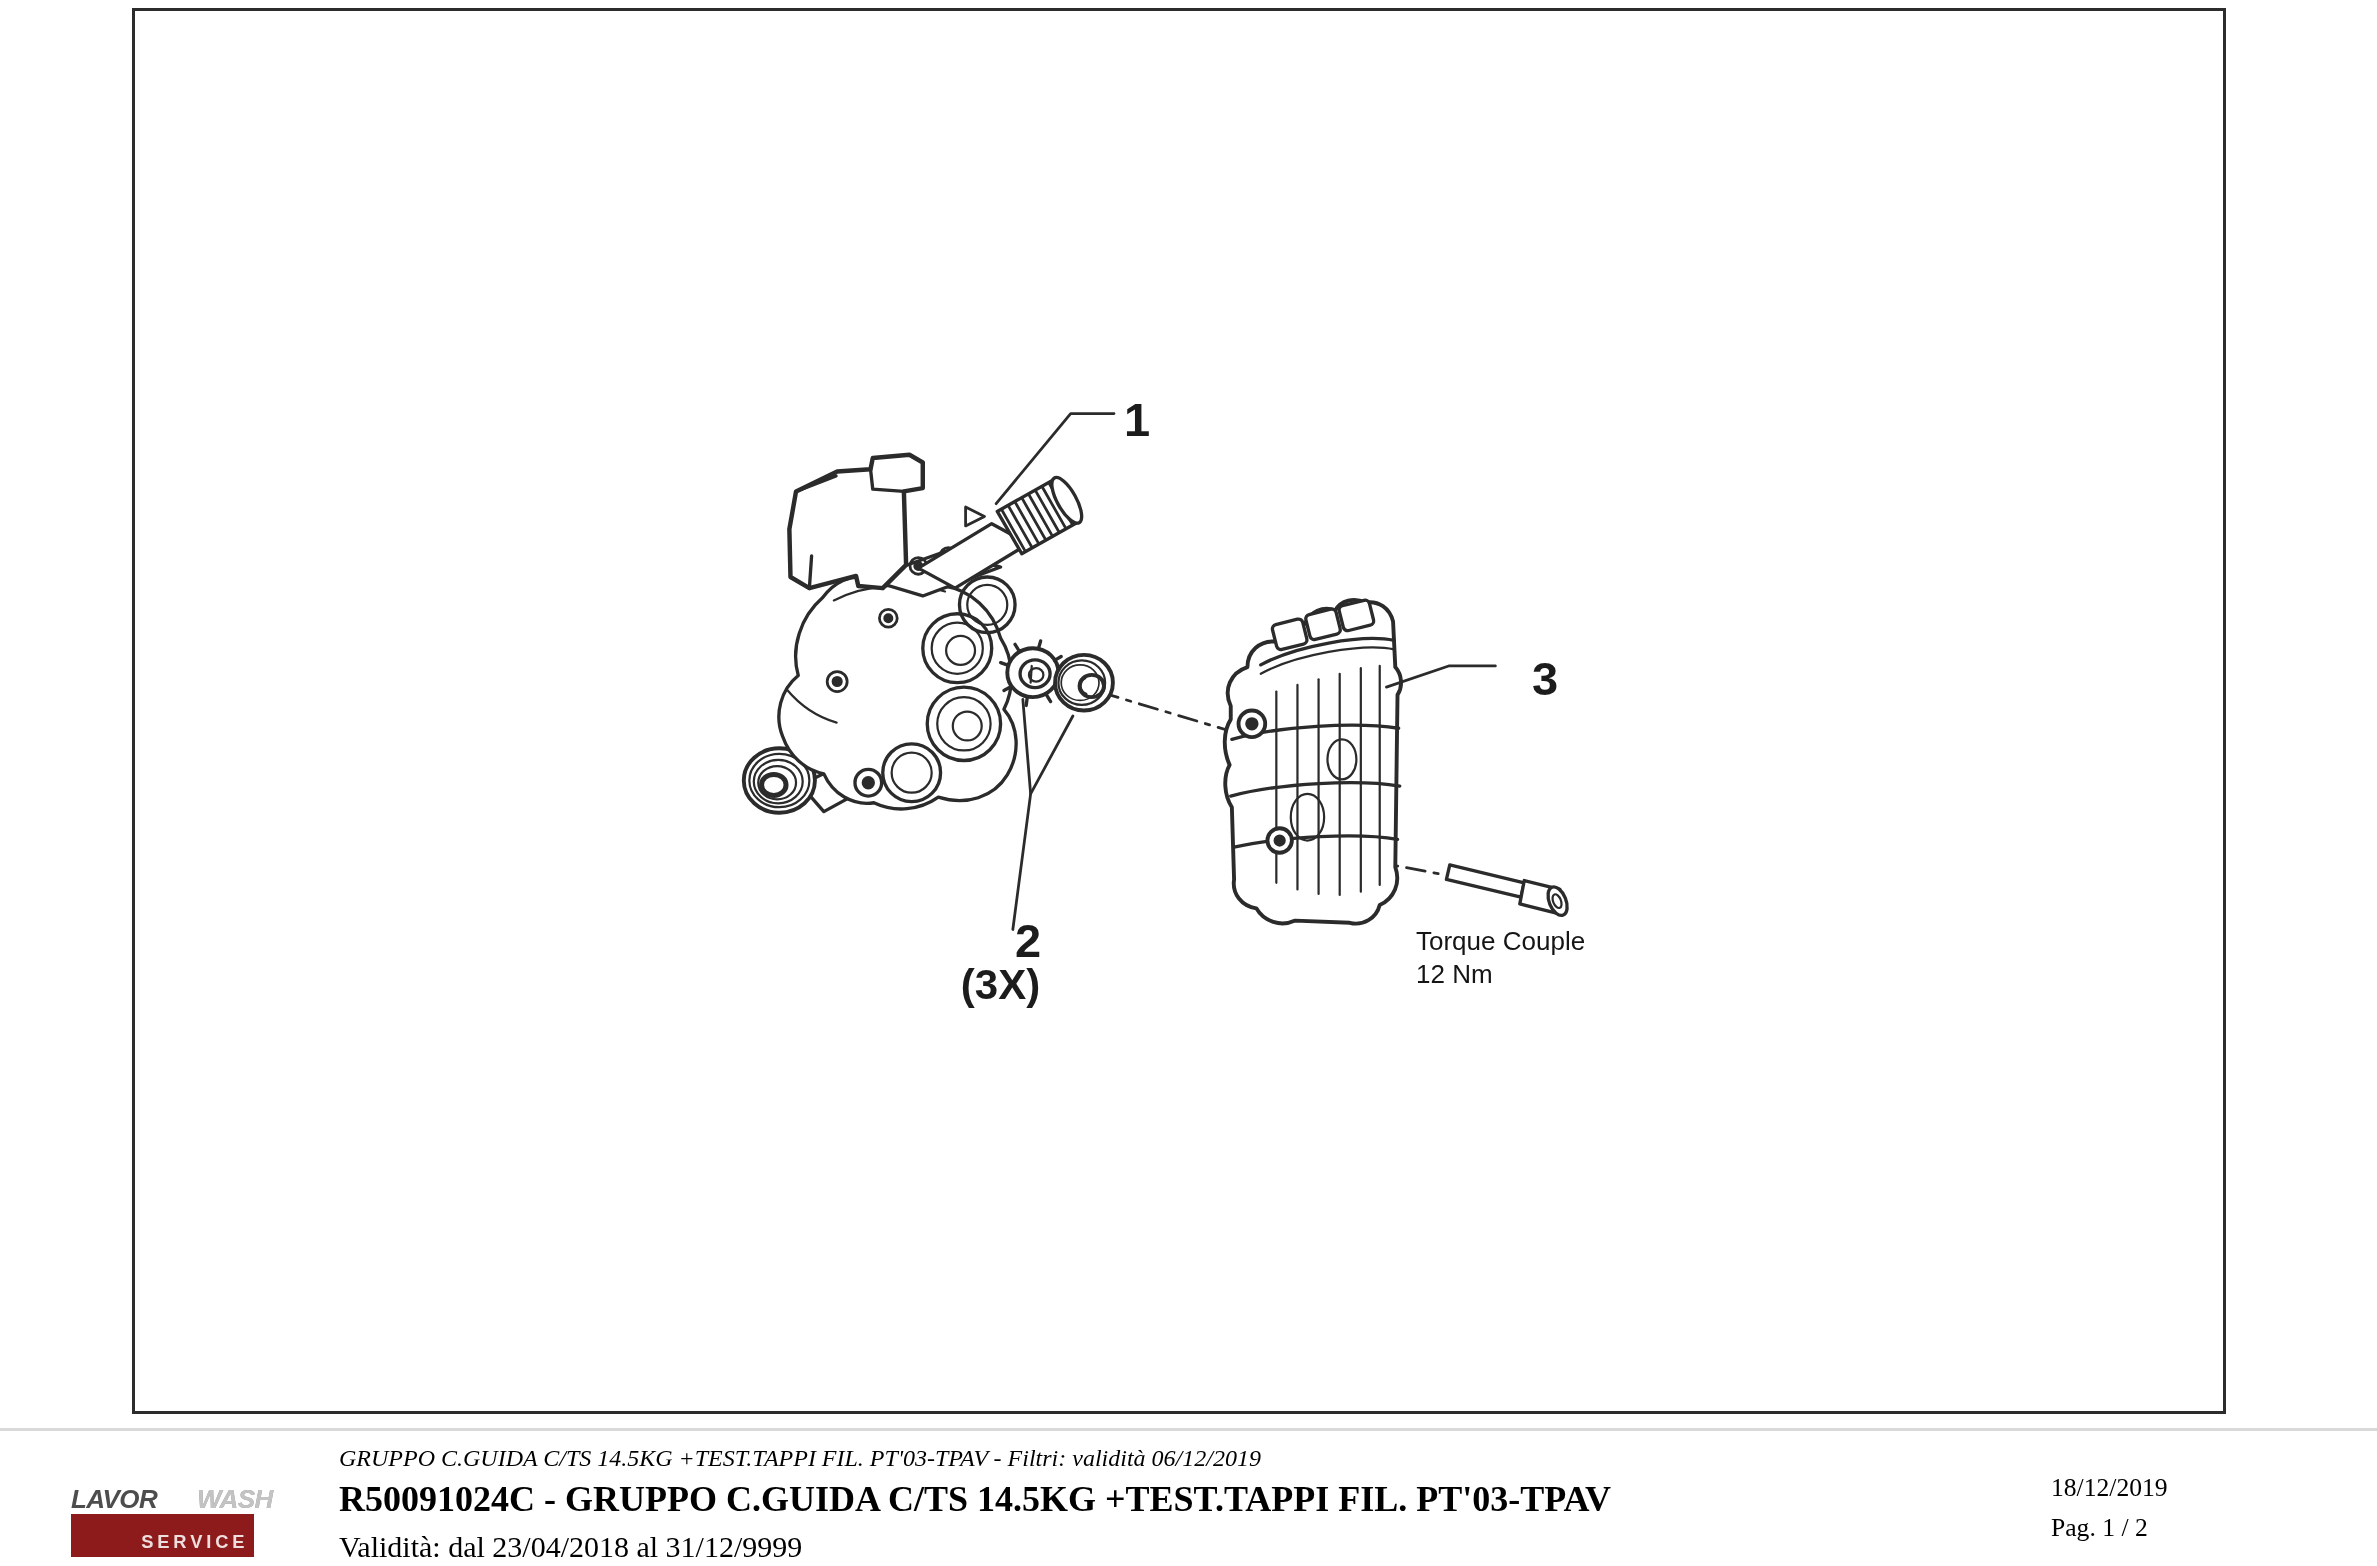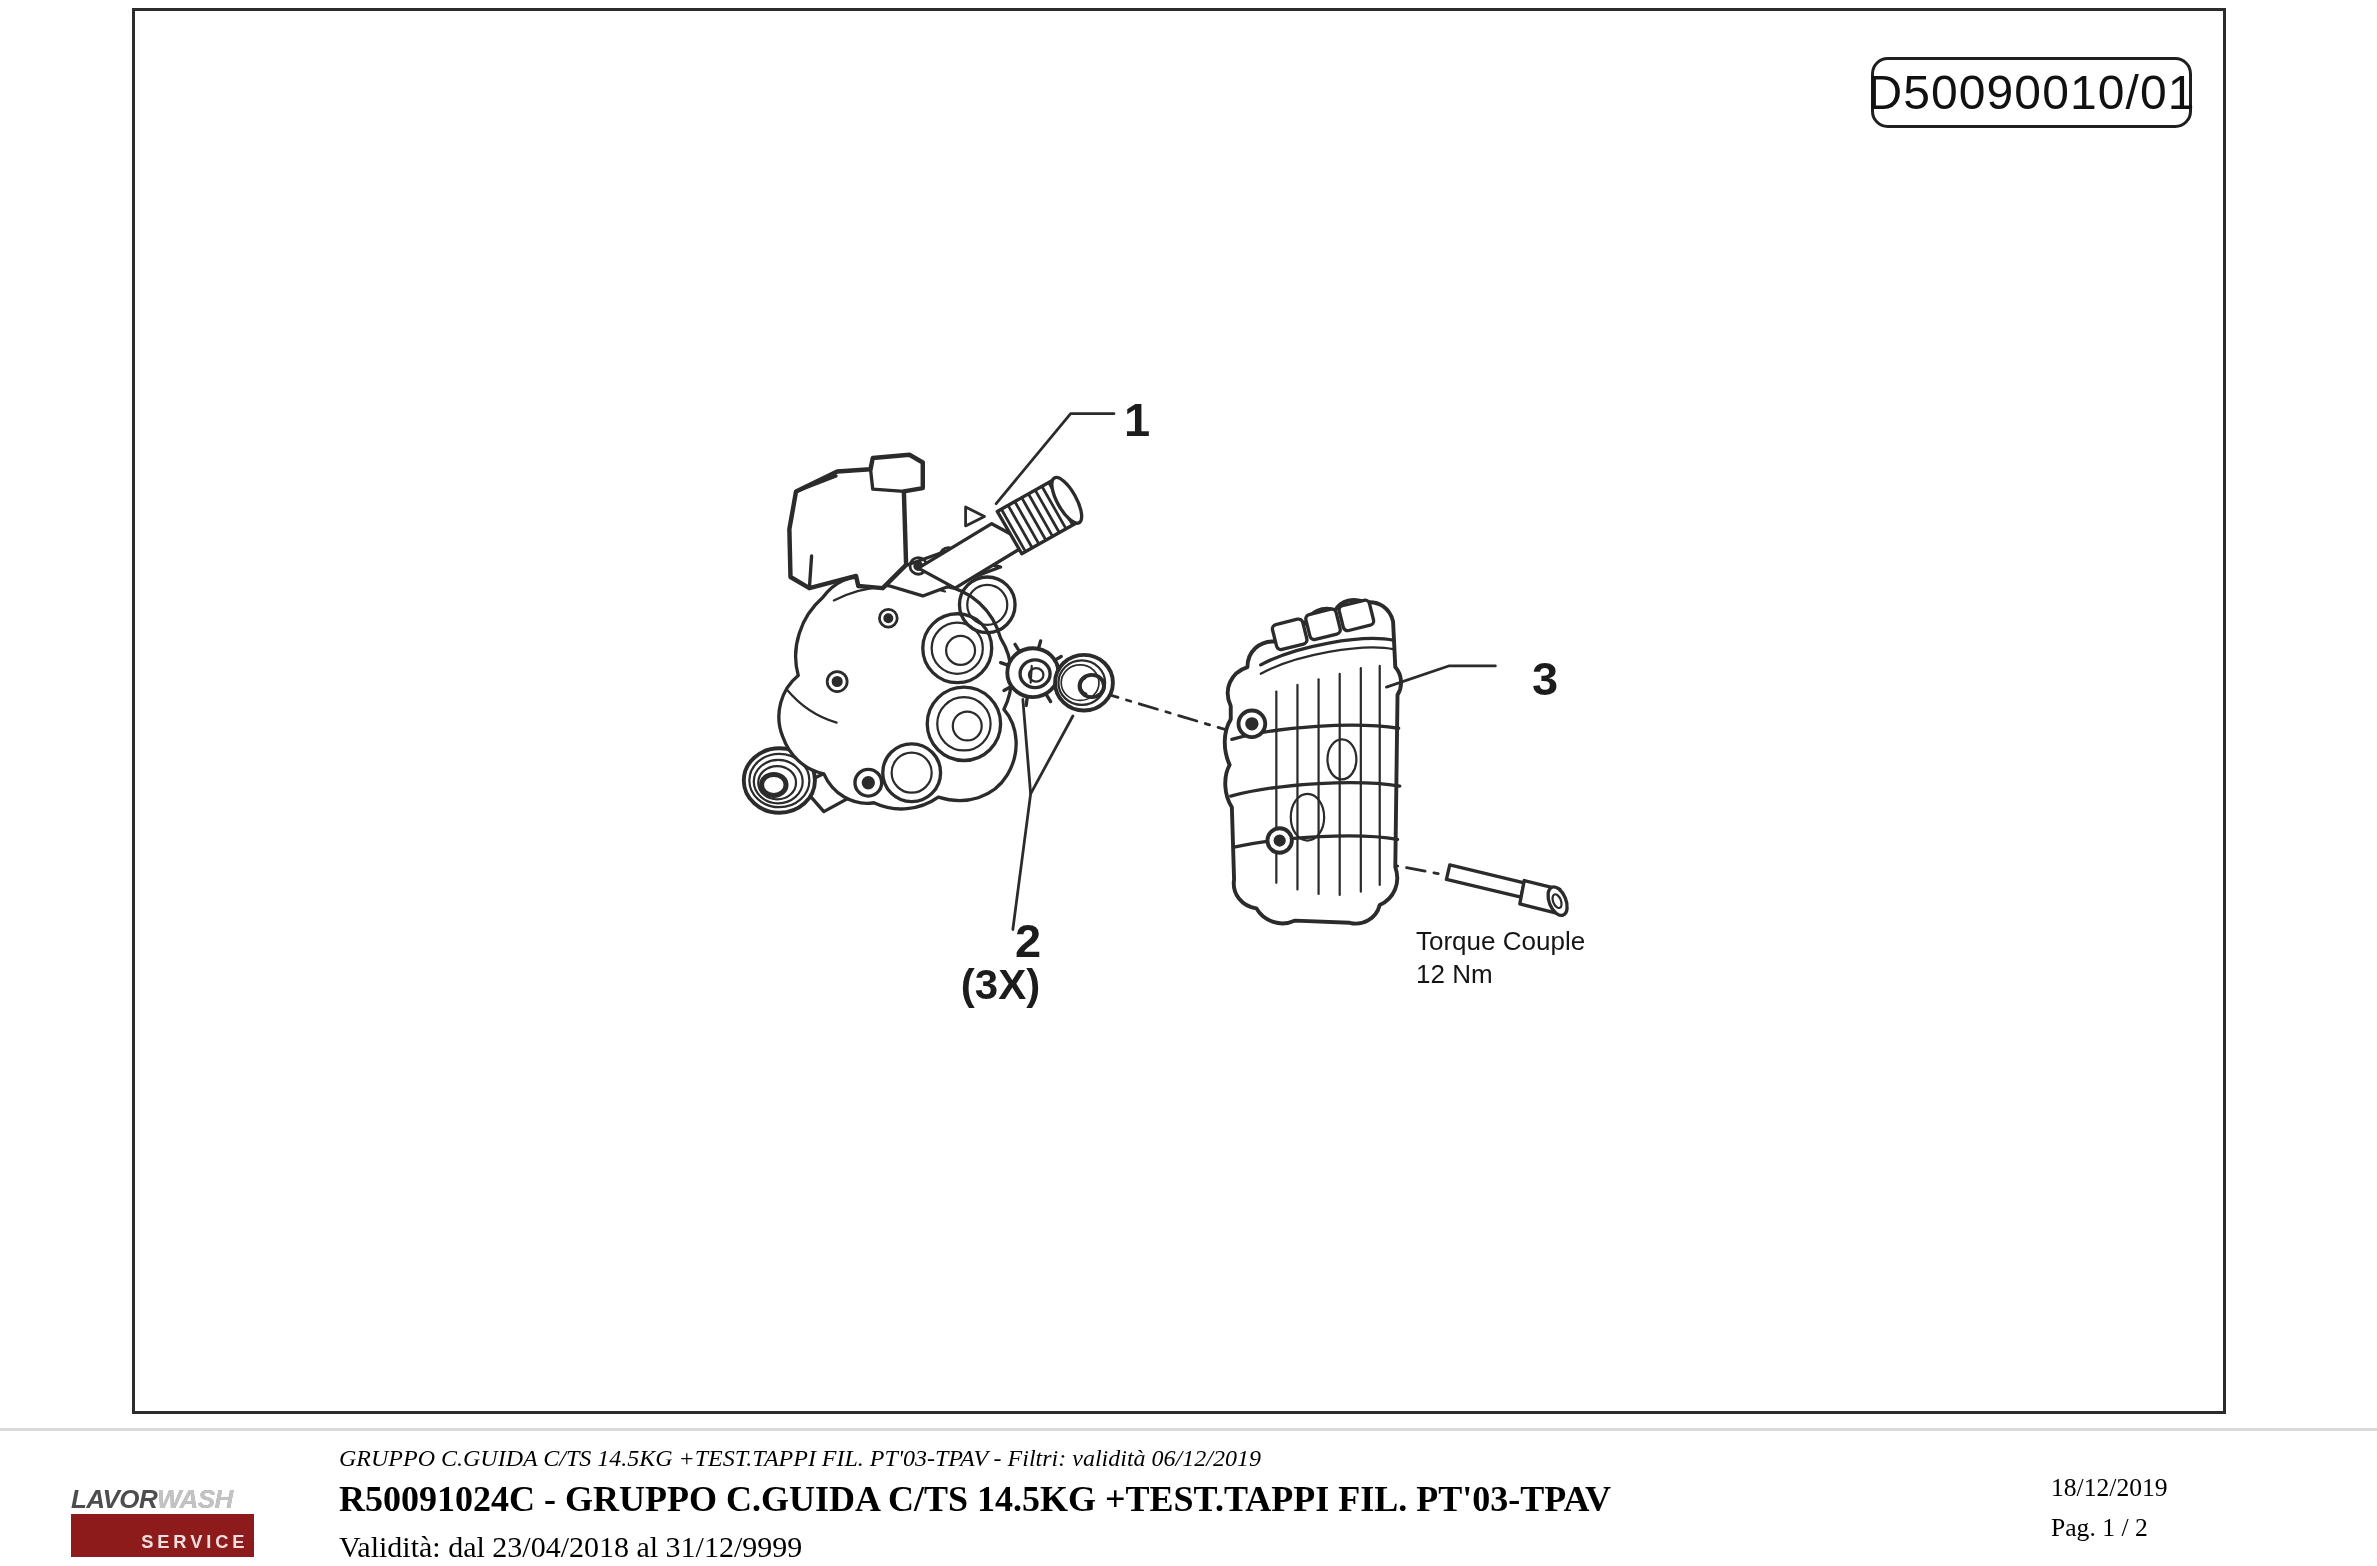--- a/index.html
+++ b/index.html
@@ -15,44 +15,41 @@
   .callout{position:absolute;font-weight:700;color:#1c1c1c;line-height:1;}
   .c1{left:1124px;top:396px;font-size:47px;}
   .c2{left:1000px;top:917px;width:56px;text-align:center;font-size:47px;}
   .c2q{left:934px;top:964px;width:133px;text-align:center;font-size:42px;font-weight:600;}
   .c3{left:1532px;top:655px;font-size:47px;}
   .torque{position:absolute;left:1416px;top:925px;font-size:26px;line-height:1.28;
           color:#151515;font-weight:500;}
   .divider{position:absolute;left:0;top:1428px;width:2377px;height:3.3px;background:#d9d9d9;}
   .logo{position:absolute;left:71px;top:1485px;width:183px;}
   .logo-top{height:27px;display:flex;align-items:flex-end;
-            font-style:italic;font-weight:700;font-size:26px;letter-spacing:-0.6px;line-height:1;}
+            font-style:italic;font-weight:700;font-size:26px;letter-spacing:-0.6px;line-height:1;gap:40px;}
   .logo-lavor{color:#4d4d4d;}
   .logo-wash{color:#c3c3c3;text-shadow:0 0 0.6px #8f8f8f;}
   .logo-bar{margin-top:1.7px;height:43px;background:#8e1b1b;position:relative;}
   .logo-service{position:absolute;right:5.6px;bottom:3.9px;font-weight:700;font-size:18.3px;
                 letter-spacing:3.9px;color:#efdede;}
   .footer-text{position:absolute;left:339px;top:1446px;font-family:"Liberation Serif",serif;color:#000;}
   .f-line1{font-style:italic;font-size:24px;line-height:1;}
   .f-line2{font-weight:700;font-size:36px;line-height:1;margin-top:11px;}
   .f-line3{font-size:30px;line-height:1;margin-top:14.5px;}
   .footer-right{position:absolute;left:2051px;top:1475px;font-family:"Liberation Serif",serif;
                 font-size:25.6px;color:#000;line-height:1;}
   .f-page{margin-top:14.5px;}
 </style>
 </head>
 <body>
 
 <div class="page">
 
   <div class="frame"></div>
 
-  <div class="code-box">
-    <span>D50090010/01</span>
-  </div>
 
   <svg class="art" viewBox="0 0 4276 2817" fill="none" stroke="#2b2b2b" stroke-width="6" stroke-linejoin="round" stroke-linecap="round">
 
     <g stroke-width="5" stroke-dasharray="34 16 8 16">
       <line x1="1695" y1="1160" x2="2240" y2="1323"></line>
     </g>
     <g stroke-width="5" stroke-dasharray="34 16 8 16">
       <line x1="2312" y1="1520" x2="2600" y2="1574"></line>
     </g>
 

